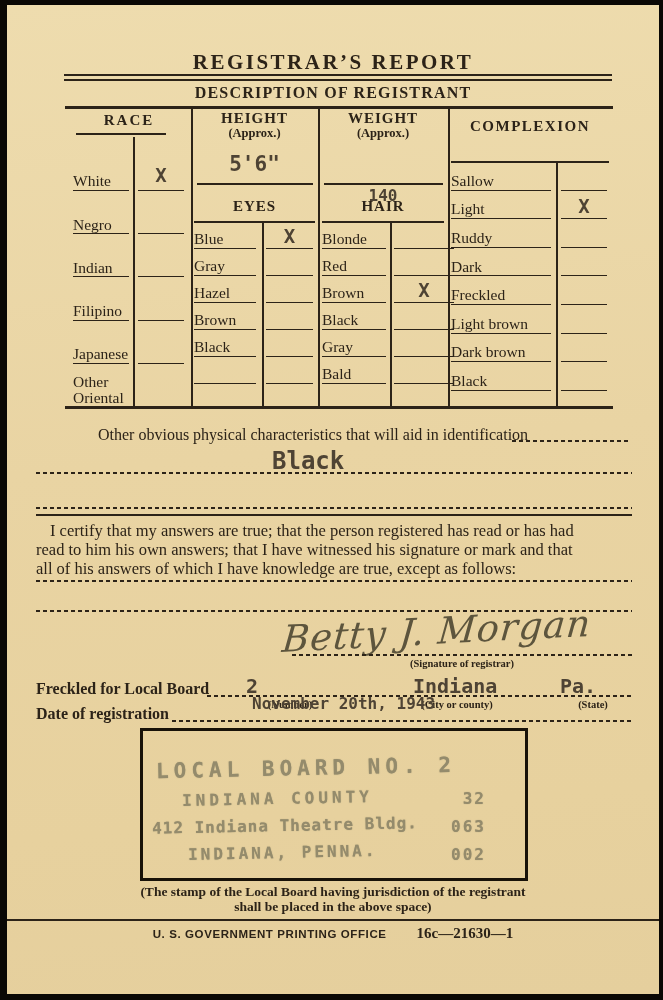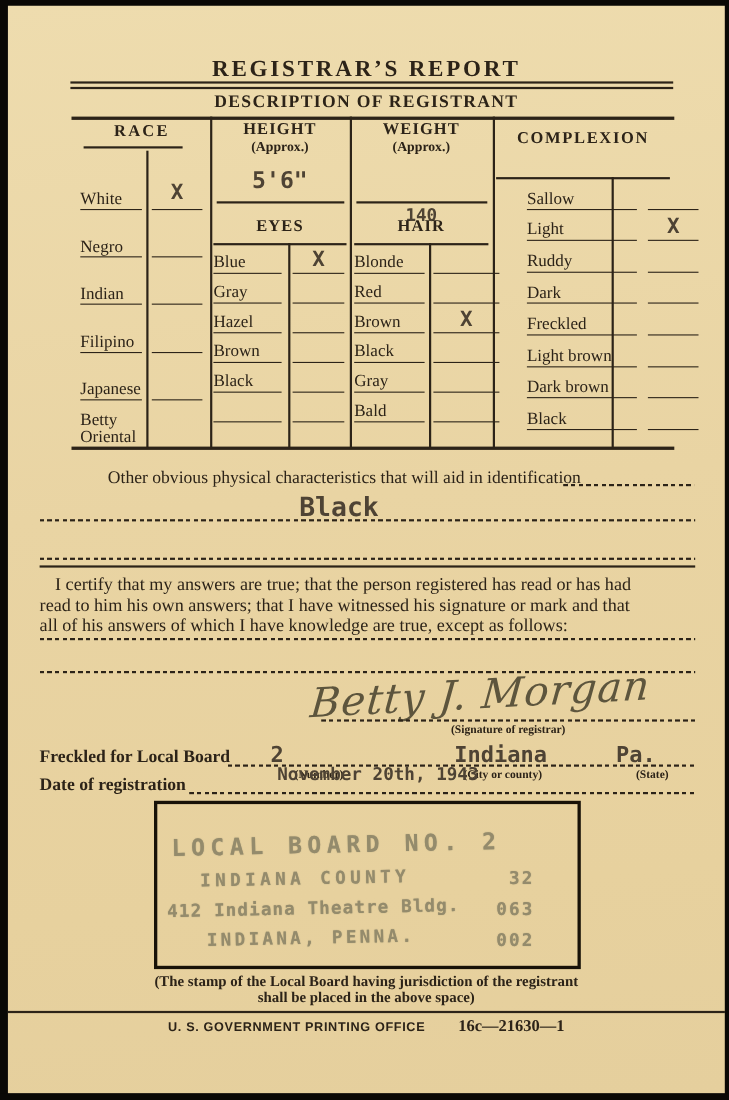--- a/index.html
+++ b/index.html
@@ -100,21 +100,21 @@
     </div>
     <div class="trow race-row">
       <span class="cell-label">Filipino</span>
       <span class="cell-check"></span>
     </div>
     <div class="trow race-row">
       <span class="cell-label">Japanese</span>
       <span class="cell-check"></span>
     </div>
     <div class="trow race-row last">
-      <span class="cell-label">Betty Oriental</span>
+      <span class="cell-label">Other Oriental</span>
       <span class="cell-check"></span>
     </div>
   </div>
 
   <div class="abs" style="left:191px;top:222px;width:127px;height:185px;">
     <div class="trow eh-row eyes-row">
       <span class="cell-label">Blue</span>
       <span class="cell-check">X</span>
     </div>
     <div class="trow eh-row eyes-row">
@@ -159,21 +159,21 @@
     <div class="trow eh-row hair-row">
       <span class="cell-label">Gray</span>
       <span class="cell-check"></span>
     </div>
     <div class="trow eh-row hair-row">
       <span class="cell-label">Bald</span>
       <span class="cell-check"></span>
     </div>
   </div>
 
-  <div class="abs" style="left:448px;top:162px;width:164px;height:245px;margin-left:28px;">
+  <div class="abs" style="left:448px;top:162px;width:164px;height:245px;">
     <div class="trow cx-row">
       <span class="cell-label">Sallow</span>
       <span class="cell-check"></span>
     </div>
     <div class="trow cx-row">
       <span class="cell-label">Light</span>
       <span class="cell-check">X</span>
     </div>
     <div class="trow cx-row">
       <span class="cell-label">Ruddy</span>

